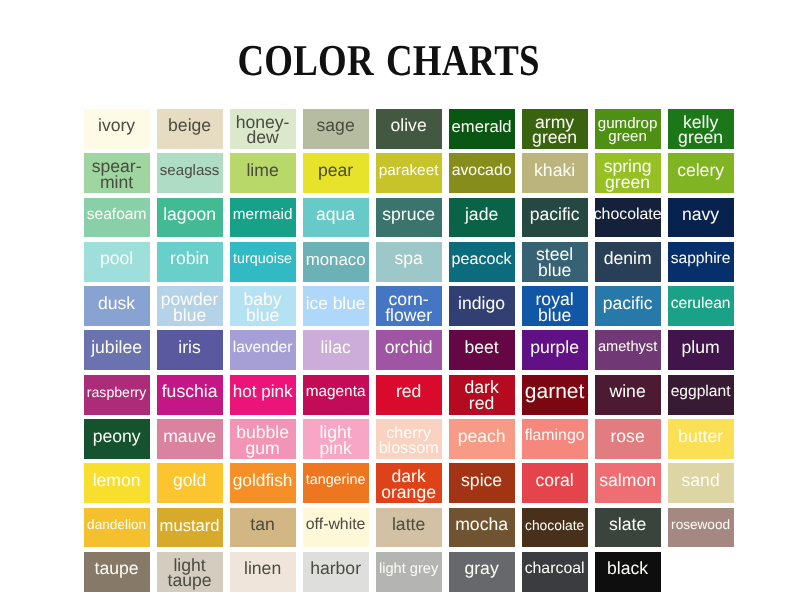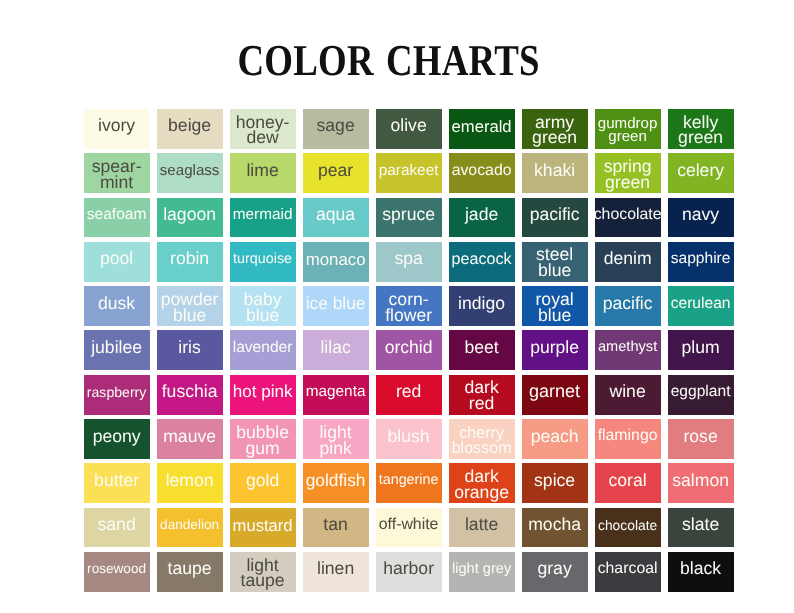--- a/index.html
+++ b/index.html
@@ -233,42 +233,39 @@
     <div class="swatch t-l" style="background:#C30C58">
         <span class="lbl" style="font-size: 15.35px; line-height: 13.8918px; top: -2.5px;">magenta</span>
       </div>
     <div class="swatch t-l" style="background:#DA0A2C">
         <span class="lbl" style="font-size: 17.6px; line-height: 15.928px; top: -2.5px;">red</span>
       </div>
     <div class="swatch t-l" style="background:#B50A20">
         <span class="lbl" style="font-size: 17.6px; line-height: 15.928px; top: 1.6px;">dark<br>red</span>
       </div>
     <div class="swatch t-l" style="background:#7C0611">
-        <span class="lbl" style="font-size: 18px; line-height: 15.928px; top: -2.5px;">garnet</span>
+        <span class="lbl" style="font-size: 21px; line-height: 15.928px; top: -2.5px;">garnet</span>
       </div>
     <div class="swatch t-l" style="background:#4C1B33">
         <span class="lbl" style="font-size: 17.6px; line-height: 15.928px; top: -2.5px;">wine</span>
       </div>
     <div class="swatch t-l" style="background:#371B33">
         <span class="lbl" style="font-size: 15.6px; line-height: 14.118px; top: -2.5px;">eggplant</span>
       </div>
     <div class="swatch t-l" style="background:#14532d">
         <span class="lbl" style="font-size: 17.6px; line-height: 15.928px; top: -2.5px;">peony</span>
       </div>
     <div class="swatch t-l" style="background:#DB82A1">
         <span class="lbl" style="font-size: 17.6px; line-height: 15.928px; top: -2.5px;">mauve</span>
       </div>
     <div class="swatch t-l" style="background:#F294B5">
         <span class="lbl" style="font-size: 17.6px; line-height: 15.928px; top: 1.6px;">bubble<br>gum</span>
       </div>
     <div class="swatch t-l" style="background:#F7A6C5">
         <span class="lbl" style="font-size: 17.6px; line-height: 15.928px; top: 1.6px;">light<br>pink</span>
-      </div>
-    <div class="swatch t-l" style="background:#FBC4CC">
-        <span class="lbl" style="font-size: 17.6px; line-height: 15.928px; top: -2.5px;">blush</span>
       </div>
     <div class="swatch t-l" style="background:#F9D2C1">
         <span class="lbl" style="font-size: 16.1px; line-height: 14.5705px; top: 1.6px;">cherry<br>blossom</span>
       </div>
     <div class="swatch t-l" style="background:#F79B86">
         <span class="lbl" style="font-size: 17.6px; line-height: 15.928px; top: -2.5px;">peach</span>
       </div>
     <div class="swatch t-l" style="background:#F5877E">
         <span class="lbl" style="font-size: 15.85px; line-height: 14.3443px; top: -2.5px;">flamingo</span>
       </div>

